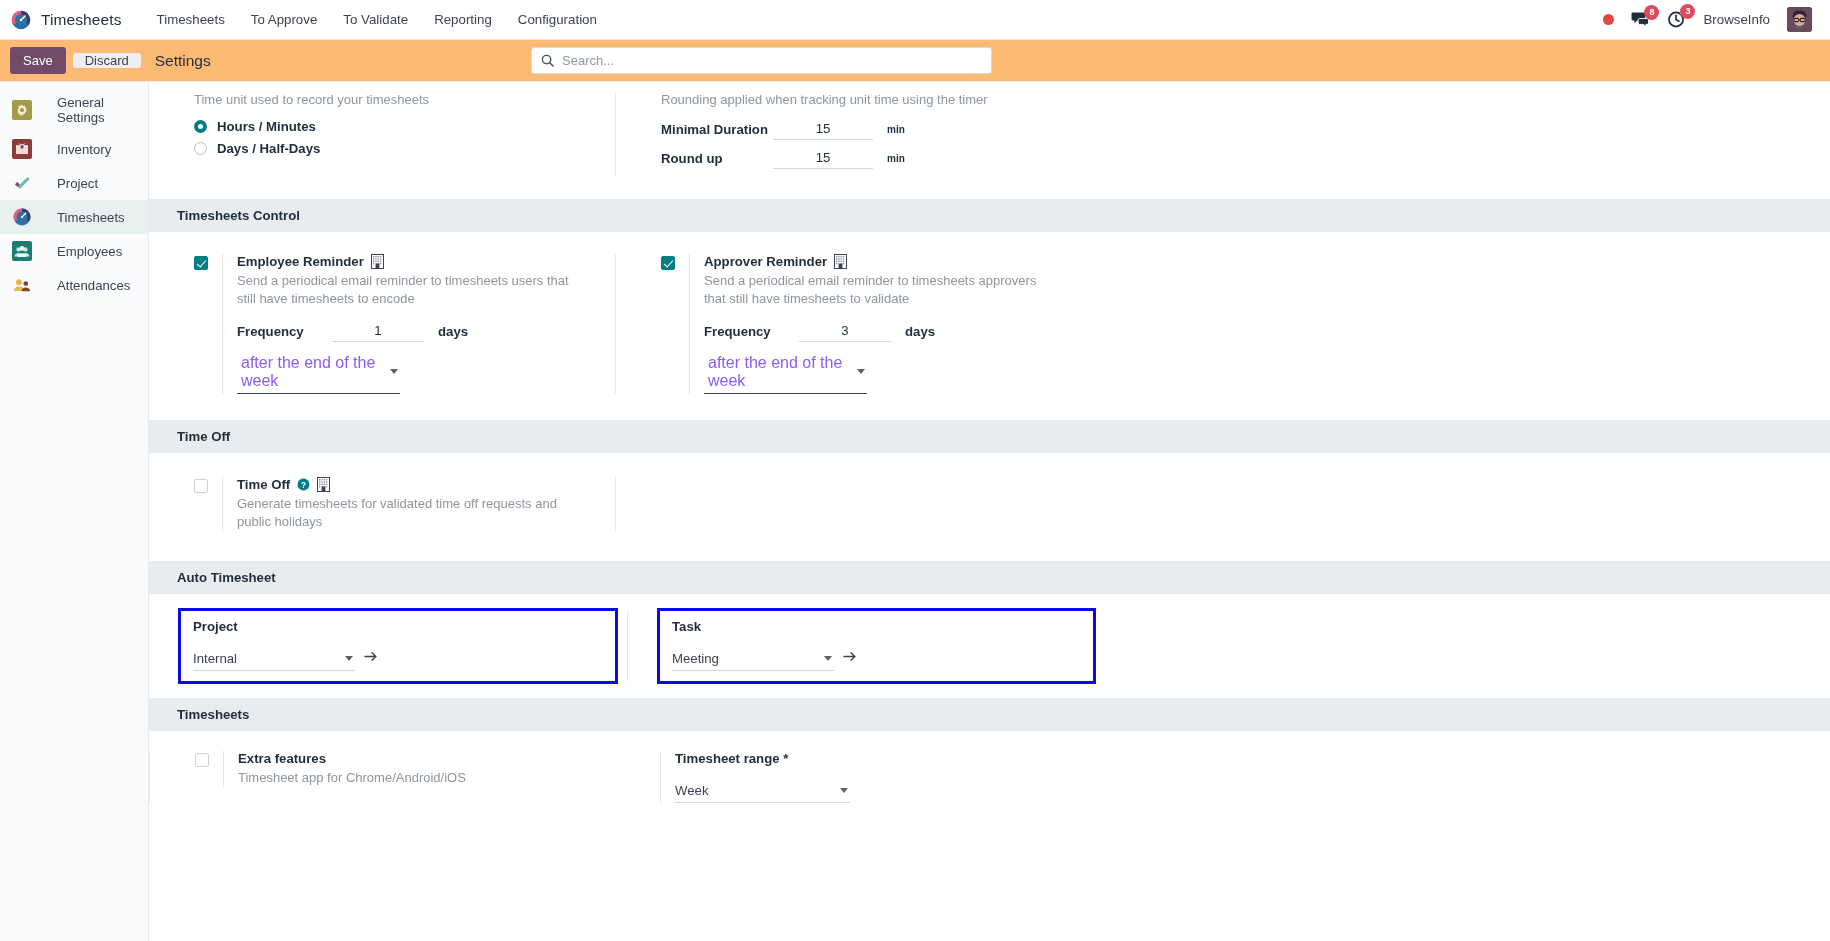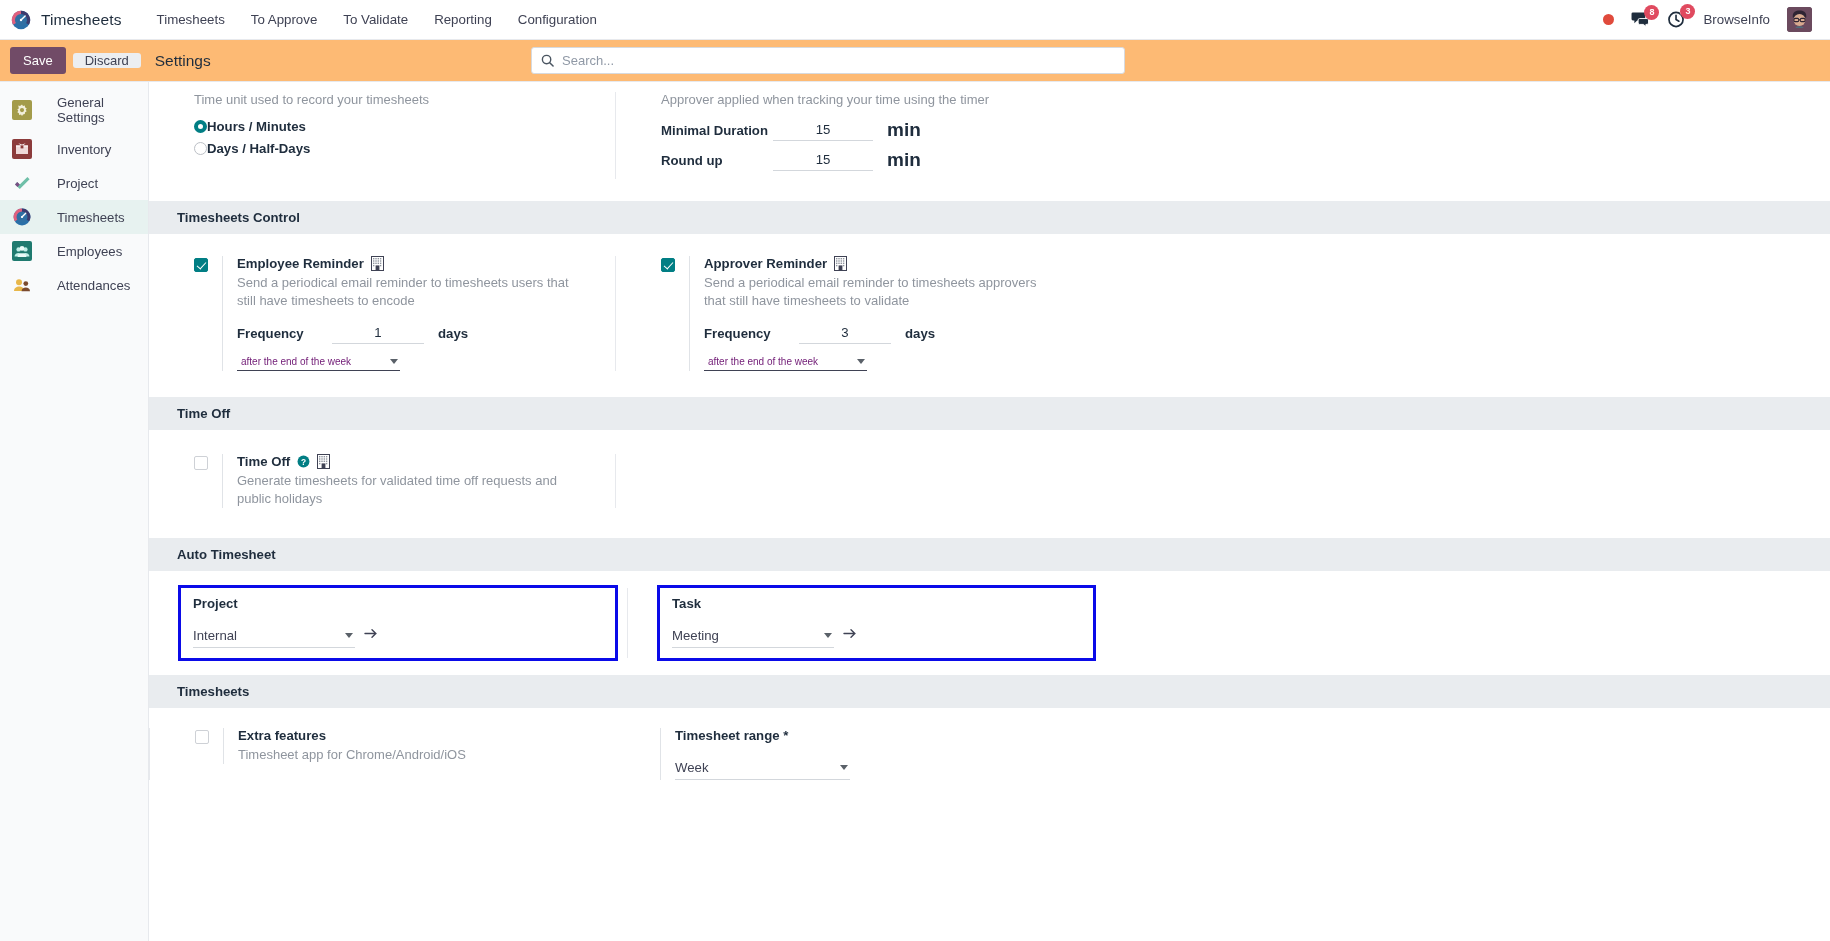--- a/index.html
+++ b/index.html
@@ -108,21 +108,21 @@
     font-family: inherit;
   }
   .cp-title {
     font-size: 15.5px;
     color: #1f2d3d;
     margin-left: 14px;
   }
   .searchbar {
     position: absolute;
     left: 531px;
-    width: 594px;
+    width: 461px;
     height: 27px;
     border: 1px solid #d7dade;
     border-radius: 3px;
     background: #fff;
     display: flex;
     align-items: center;
     padding: 0 9px;
     gap: 8px;
     cursor: text;
   }
@@ -172,42 +172,42 @@
   .col {
     width: 466px;
     padding-left: 45px;
     position: relative;
   }
   .col.right { border-left: 1px solid #e7e9ed; padding-left: 45px; }
 
   .hint { color: #8f959e; font-size: 13px; margin-bottom: 12px; }
 
   
-  .radio-row { display: flex; align-items: center; margin-bottom: 7px; cursor: pointer; }
+  .radio-row { display: flex; align-items: center; gap: 10px; margin-bottom: 7px; cursor: pointer; }
   .radio {
     width: 13px; height: 13px; border-radius: 50%;
     border: 1px solid #bcc0c6; background: #fff;
     flex: none; position: relative;
   }
   .radio.checked { border: 4px solid #017e84; background: #fff; }
   .radio-label { font-size: 13.2px; color: #1f2d3d; font-weight: bold; }
 
   
   .num-row { display: flex; align-items: center; margin-bottom: 8px; }
   .num-label { font-size: 13.2px; color: #1f2d3d; font-weight: bold; width: 112px; }
   .num-input {
     border: none; border-bottom: 1px solid #d3d7dc;
     width: 100px; text-align: center;
     font-size: 13.2px; color: #1f2d3d;
     font-family: inherit;
     padding: 2px 0 3px;
     background: transparent;
     outline: none;
   }
-  .num-unit { font-size: 19px; color: #1f2d3d; margin-left: 14px; font-weight: bold;}
+  .num-unit { font-size: 10px; color: #1f2d3d; margin-left: 14px; font-weight: bold;}
 
   
   .set-block { display: flex; gap: 0; }
   .chk {
     width: 14px; height: 14px;
     border: 1px solid #ced1d6; border-radius: 2px;
     background: #fff; flex: none;
     margin-top: 2px;
     cursor: pointer;
     position: relative;
@@ -249,21 +249,21 @@
 
   .select-line {
     margin-top: 10px;
     border-bottom: 1px solid #3f4254;
     width: 163px;
     display: flex; align-items: center;
     justify-content: space-between;
     padding: 2px 2px 3px 4px;
     cursor: pointer;
   }
-  .select-line .sel-txt { font-size: 10px; color: #701a75; }
+  .select-line .sel-txt { font-size: 16px; color: #8b5cf6; }
   .caret {
     width: 0; height: 0;
     border-left: 4px solid transparent;
     border-right: 4px solid transparent;
     border-top: 5px solid #5a6169;
   }
 
   
   .field-box {
     position: relative;
@@ -442,21 +442,21 @@
           <span class="radio checked"></span>
           <span class="radio-label">Hours / Minutes</span>
         </div>
         <div class="radio-row">
           <span class="radio"></span>
           <span class="radio-label">Days / Half-Days</span>
         </div>
       </div>
 
       <div class="col right">
-        <div class="hint">Approver applied when tracking your time using the timer</div>
+        <div class="hint">Rounding applied when tracking unit time using the timer</div>
         <div class="num-row">
           <span class="num-label">Minimal Duration</span>
           <input class="num-input" value="15" style="">
           <span class="num-unit">min</span>
         </div>
         <div class="num-row">
           <span class="num-label">Round up</span>
           <input class="num-input" value="15" style="">
           <span class="num-unit">min</span>
         </div>

